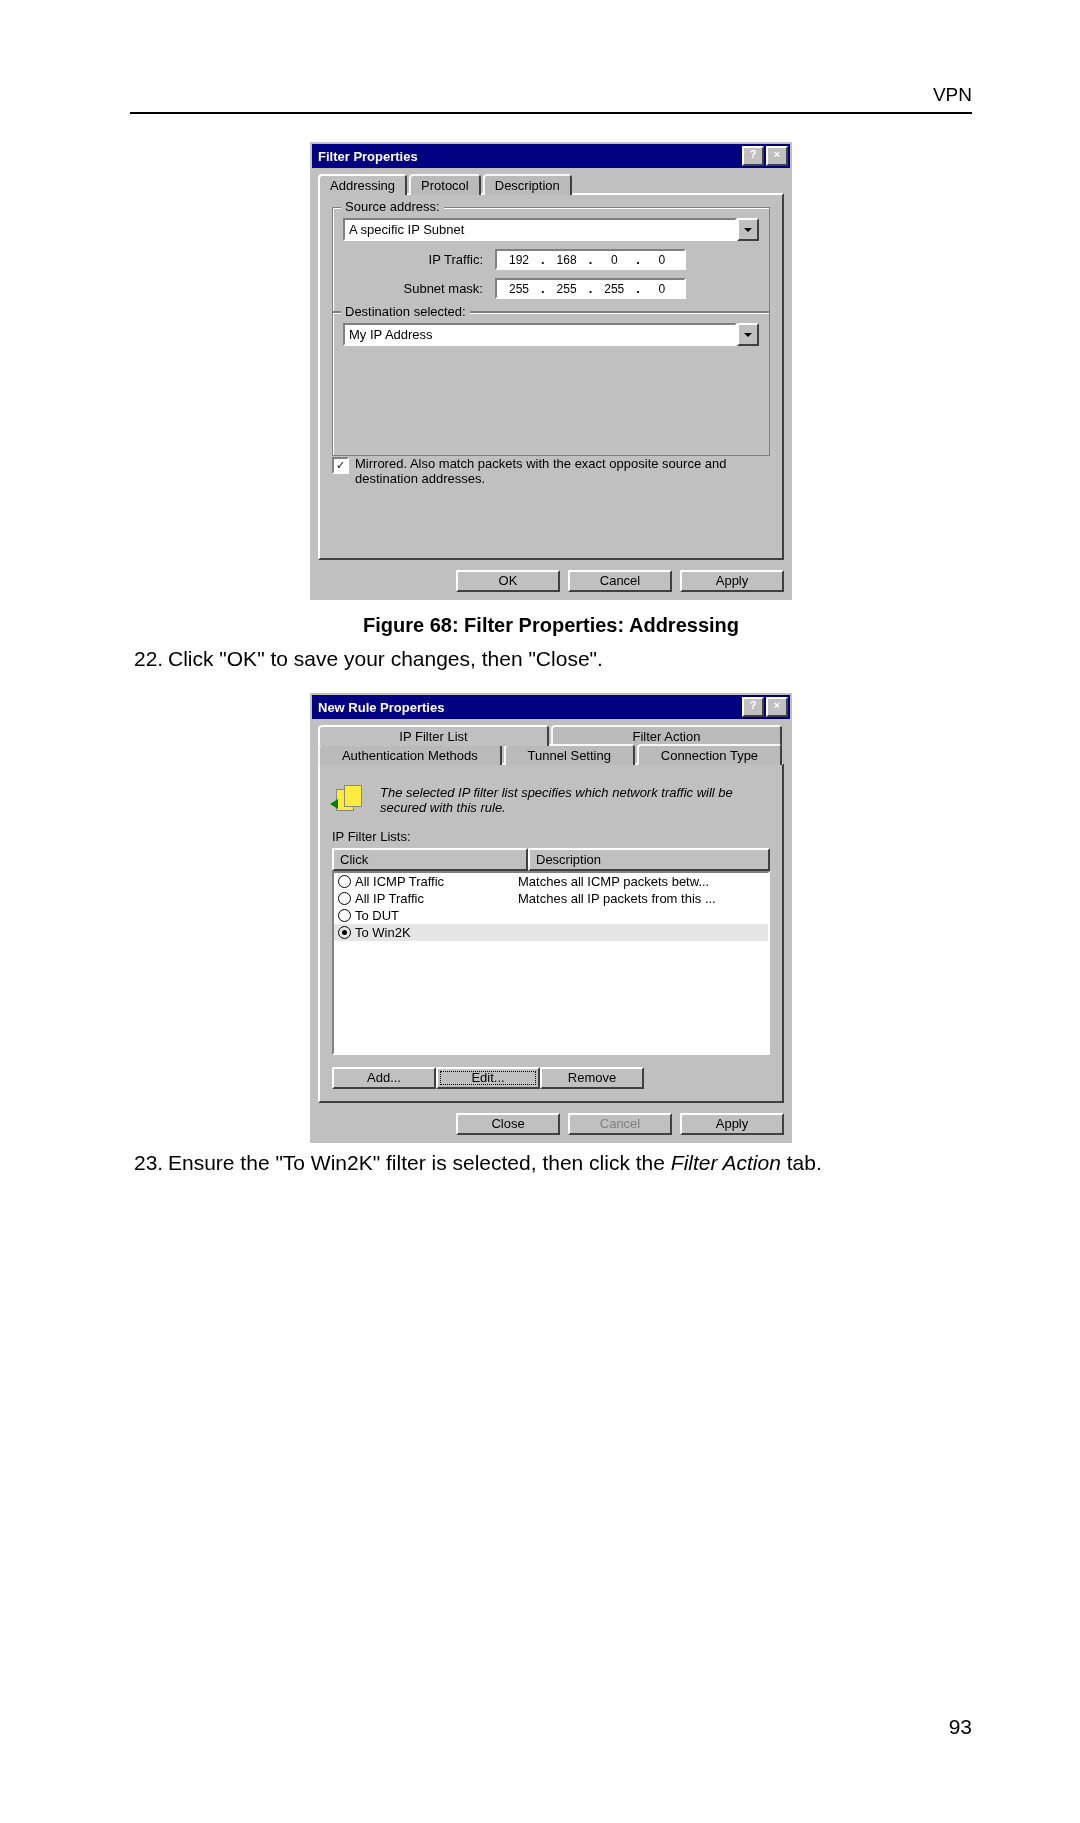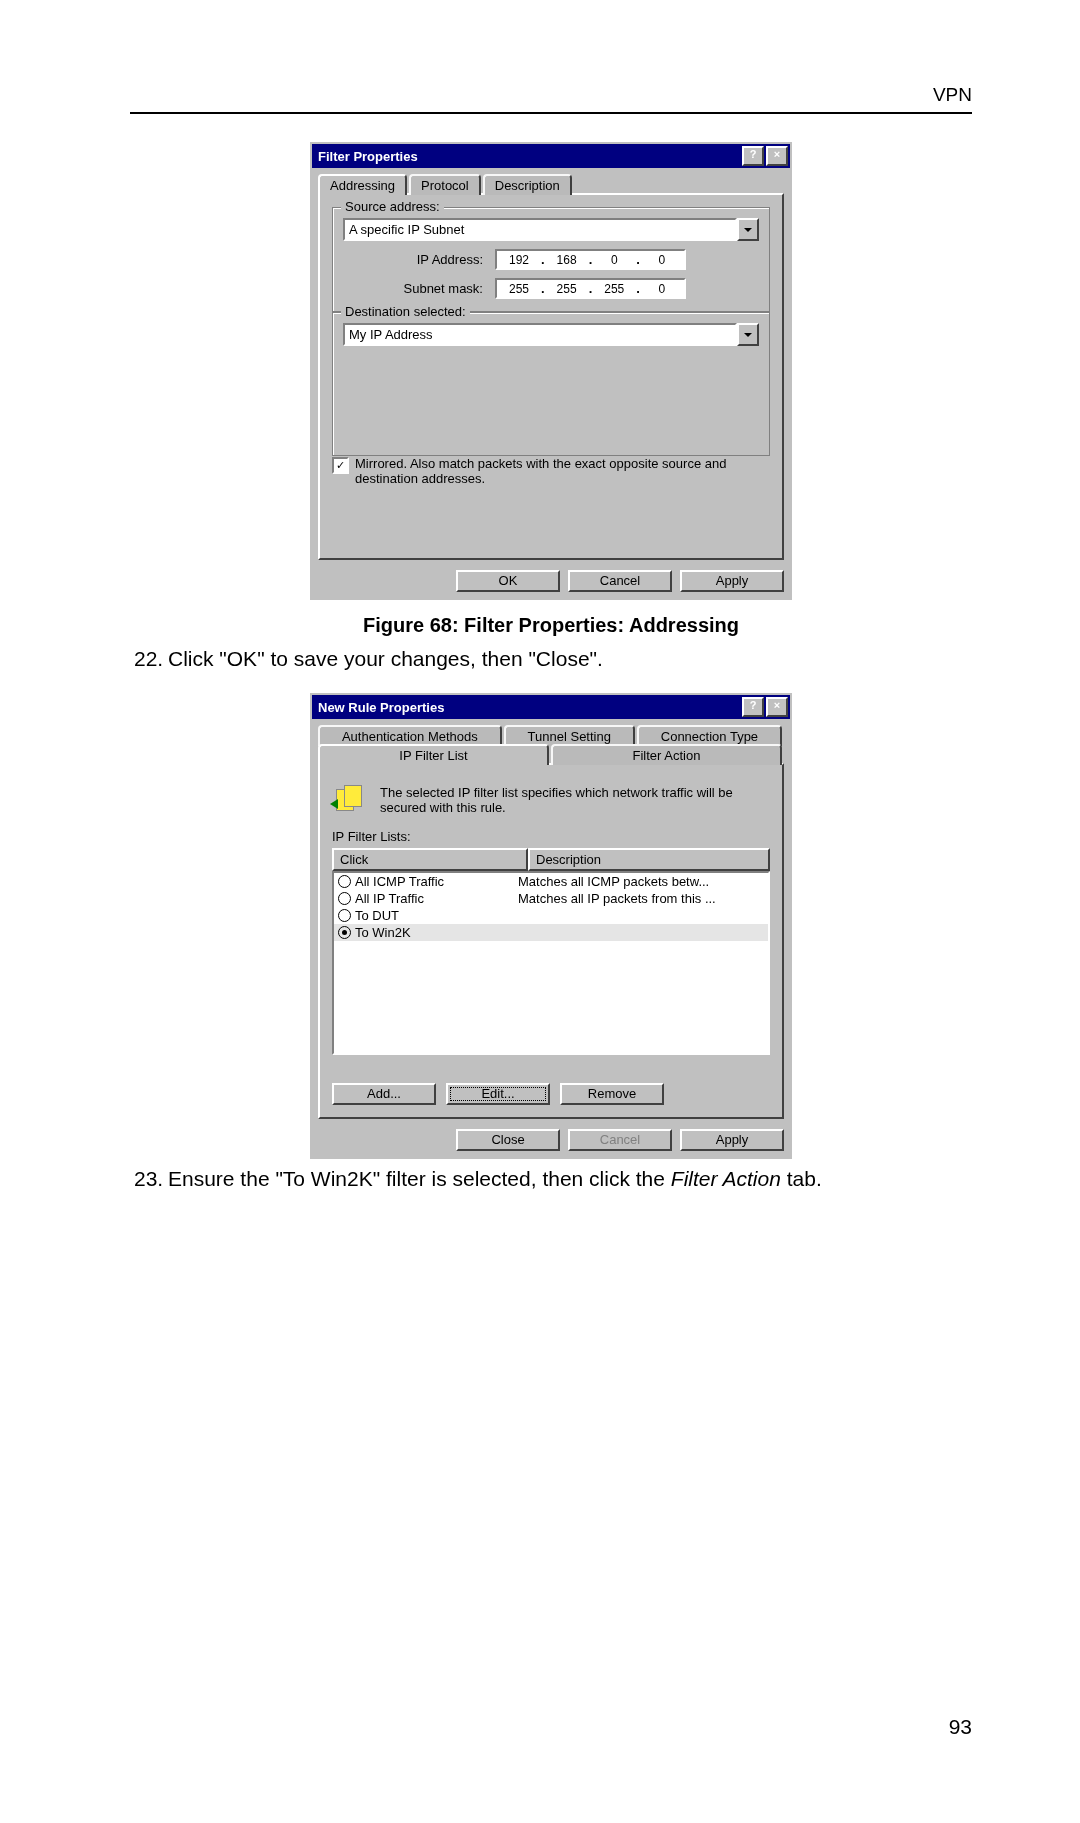--- a/index.html
+++ b/index.html
@@ -256,21 +256,21 @@
   }
   .list-row .c1 { flex: 0 0 180px; display: flex; align-items: center; gap: 4px;}
   .list-row .c2 { flex: 1; }
   .radio {
     width: 11px; height: 11px; border: 1px solid #000; border-radius: 50%;
     display: inline-flex; align-items: center; justify-content: center; flex-shrink: 0;
   }
   .radio.on::after {
     content: ""; width: 5px; height: 5px; background: #000; border-radius: 50%;
   }
-  .info-row { display: flex; gap: 14px; align-items: flex-start; padding: 8px 4px 14px 4px; font-size: 13px;}
+  .info-row { display: flex; gap: 14px; align-items: flex-start; padding: 8px 4px 14px 4px; font-size: 13px; font-style: italic;}
   .info-icon {
     width: 30px; height: 30px; position: relative; flex-shrink: 0;
   }
   .info-icon .sq1 { position:absolute; width:16px; height:20px; background:#ffeb3b; border:1px solid #888; top:4px; left:0;}
   .info-icon .sq2 { position:absolute; width:16px; height:20px; background:#ffeb3b; border:1px solid #888; top:0; left:8px;}
   .info-icon .arr { position:absolute; width:0;height:0; border-top:5px solid transparent;border-bottom:5px solid transparent;border-right:8px solid #008000; top:14px; left:-6px;}
   .pagenum {
     position: absolute;
     bottom: 84px;
     right: 108px;
@@ -302,21 +302,21 @@
         <div class="tab-panel">
           <div class="group">
             <span class="group-title">Source address:</span>
             <div class="dropdown" style="width:100%">
               <div class="field-sunken">A specific IP Subnet</div>
               <div class="dd-btn">
                   <div class="dd-arrow"></div>
                 </div>
             </div>
             <div class="row">
-              <div class="lbl">IP Address:</div>
+              <div class="lbl">IP Traffic:</div>
               <div class="ip-wrap">
                 <span class="ip-seg">192</span>
                   <span class="ip-dot">.</span>
                 <span class="ip-seg">168</span>
                   <span class="ip-dot">.</span>
                 <span class="ip-seg">0</span>
                   <span class="ip-dot">.</span>
                 <span class="ip-seg">0</span>
               </div>
             </div>
@@ -367,28 +367,28 @@
   <div class="figure-wrap">
     <div class="window" style="width:478px">
       <div class="titlebar">
         <span>New Rule Properties</span>
         <div class="tb-btns">
           <div class="btn-classic btn-small">?</div>
           <div class="btn-classic btn-small">×</div>
         </div>
       </div>
       <div class="win-body">
+        <div class="tabs tabs-row2" style="margin-top:0">
+          <div class="tab active" style="flex:1">IP Filter List</div>
+          <div class="tab inactive" style="flex:1">Filter Action</div>
+        </div>
         <div class="tabs tabs-row2">
           <div class="tab inactive">Authentication Methods</div>
           <div class="tab inactive">Tunnel Setting</div>
           <div class="tab inactive">Connection Type</div>
-        </div>
-        <div class="tabs tabs-row2" style="margin-top:0">
-          <div class="tab active" style="flex:1">IP Filter List</div>
-          <div class="tab inactive" style="flex:1">Filter Action</div>
         </div>
         <div class="tab-panel">
           <div class="info-row">
             <div class="info-icon">
               <div class="sq1"></div>
                 <div class="sq2"></div>
                 <div class="arr"></div>
             </div>
             <div>The selected IP filter list specifies which network traffic will be secured with this rule.</div>
           </div>
@@ -422,21 +422,21 @@
               </div>
               <div class="list-row selected">
                 <div class="c1">
                     <span class="radio on"></span>
                     <span>To Win2K</span>
                   </div>
                 <div class="c2"></div>
               </div>
             </div>
           </div>
-          <div style="display:flex; gap:10px; margin-top:28px">
+          <div style="display:flex; margin-top:12px">
             <div class="btn-classic" style="min-width:80px">Add...</div>
             <div class="btn-classic" style="min-width:80px; outline:1px dotted #000; outline-offset:-5px">Edit...</div>
             <div class="btn-classic" style="min-width:80px">Remove</div>
           </div>
         </div>
         <div class="dlg-buttons">
           <div class="btn-classic" style="min-width:80px">Close</div>
           <div class="btn-classic" style="min-width:80px; color:#808080">Cancel</div>
           <div class="btn-classic" style="min-width:80px">Apply</div>
         </div>

